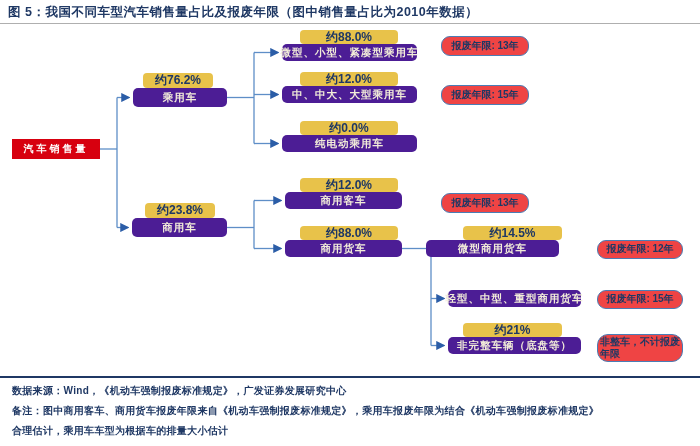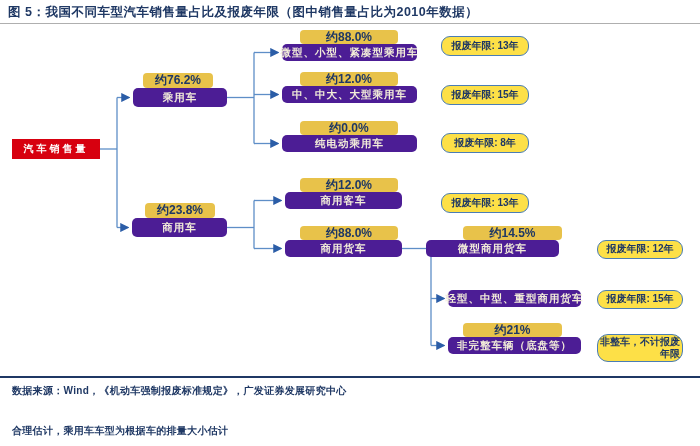--- a/index.html
+++ b/index.html
@@ -15,23 +15,23 @@
                  border-top:2px solid #1F3864; }
 
   .node { position:absolute; background:#4c1d95; border-radius:5px; color:#F2ECD9;
           font-weight:bold; display:flex; align-items:center; justify-content:center;
           font-size:10.5px; letter-spacing:1px; z-index:2; white-space:nowrap; }
   .root { background:#D7000F; color:#ffffff; border-radius:0; letter-spacing:3px;
           font-size:10px; }
   .tag  { position:absolute; background:#E8C24A; border-radius:4px; color:#1F3864;
           font-weight:bold; font-size:12px; display:flex; align-items:center;
           justify-content:center; z-index:1; white-space:nowrap; }
-  .scrap { position:absolute; background:#fde047; border:1.4px solid #4A7DB5;
+  .scrap { position:absolute; background:#ef4444; border:1.4px solid #4A7DB5;
            border-radius:9px; color:#1F3864; font-weight:bold; font-size:10px;
-           display:flex; align-items:center; justify-content:center; text-align:right;
+           display:flex; align-items:center; justify-content:center; text-align:left;
            line-height:1.25; z-index:2; padding:1px 2px; }
 
   .connectors { position:absolute; left:0; top:0; width:700px; height:446px;
                 z-index:0; pointer-events:none; }
 
   .footer { position:absolute; left:12px; color:#1F3864; font-size:10px;
             letter-spacing:0.3px; white-space:nowrap;font-weight:bold; }
   .src   { top:384px; }
   .note1 { top:404px; }
   .note2 { top:424px; }
@@ -87,21 +87,20 @@
   <div class="tag" style="left:300px;top:30px;width:98px;height:14px">约88.0%</div>
   <div class="node" style="left:282px;top:44px;width:135px;height:17px">微型、小型、紧凑型乘用车</div>
   <div class="scrap" style="left:441px;top:36px;width:88px;height:20px">报废年限: 13年</div>
 
   <div class="tag" style="left:300px;top:72px;width:98px;height:14px">约12.0%</div>
   <div class="node" style="left:282px;top:86px;width:135px;height:17px">中、中大、大型乘用车</div>
   <div class="scrap" style="left:441px;top:85px;width:88px;height:20px">报废年限: 15年</div>
 
   <div class="tag" style="left:300px;top:121px;width:98px;height:14px">约0.0%</div>
   <div class="node" style="left:282px;top:135px;width:135px;height:17px">纯电动乘用车</div>
-  <div class="scrap" style="left:441px;top:133px;width:88px;height:20px">报废年限: 8年</div>
 
   <div class="tag" style="left:300px;top:178px;width:98px;height:14px">约12.0%</div>
   <div class="node" style="left:285px;top:192px;width:117px;height:17px">商用客车</div>
   <div class="scrap" style="left:441px;top:193px;width:88px;height:20px">报废年限: 13年</div>
 
   <div class="tag" style="left:300px;top:226px;width:98px;height:14px">约88.0%</div>
   <div class="node" style="left:285px;top:240px;width:117px;height:17px">商用货车</div>
 
   <div class="tag" style="left:463px;top:226px;width:99px;height:14px">约14.5%</div>
   <div class="node" style="left:426px;top:240px;width:133px;height:17px">微型商用货车</div>
@@ -109,15 +108,16 @@
 
   <div class="node" style="left:448px;top:290px;width:133px;height:17px">轻型、中型、重型商用货车</div>
   <div class="scrap" style="left:597px;top:290px;width:86px;height:19px">报废年限: 15年</div>
 
   <div class="tag" style="left:463px;top:323px;width:99px;height:14px">约21%</div>
   <div class="node" style="left:448px;top:337px;width:133px;height:17px">非完整车辆（底盘等）</div>
   <div class="scrap" style="left:597px;top:334px;width:86px;height:28px;white-space:normal;border-radius:11px">非整车，不计报废年限</div>
 
   <div class="bottom-rule"></div>
   <div class="footer src">数据来源：Wind，《机动车强制报废标准规定》，广发证券发展研究中心</div>
+  <div class="footer note1">备注：图中商用客车、商用货车报废年限来自《机动车强制报废标准规定》，乘用车报废年限为结合《机动车强制报废标准规定》</div>
   <div class="footer note2">合理估计，乘用车车型为根据车的排量大小估计</div>
 
 </div>
 
 </body></html>

